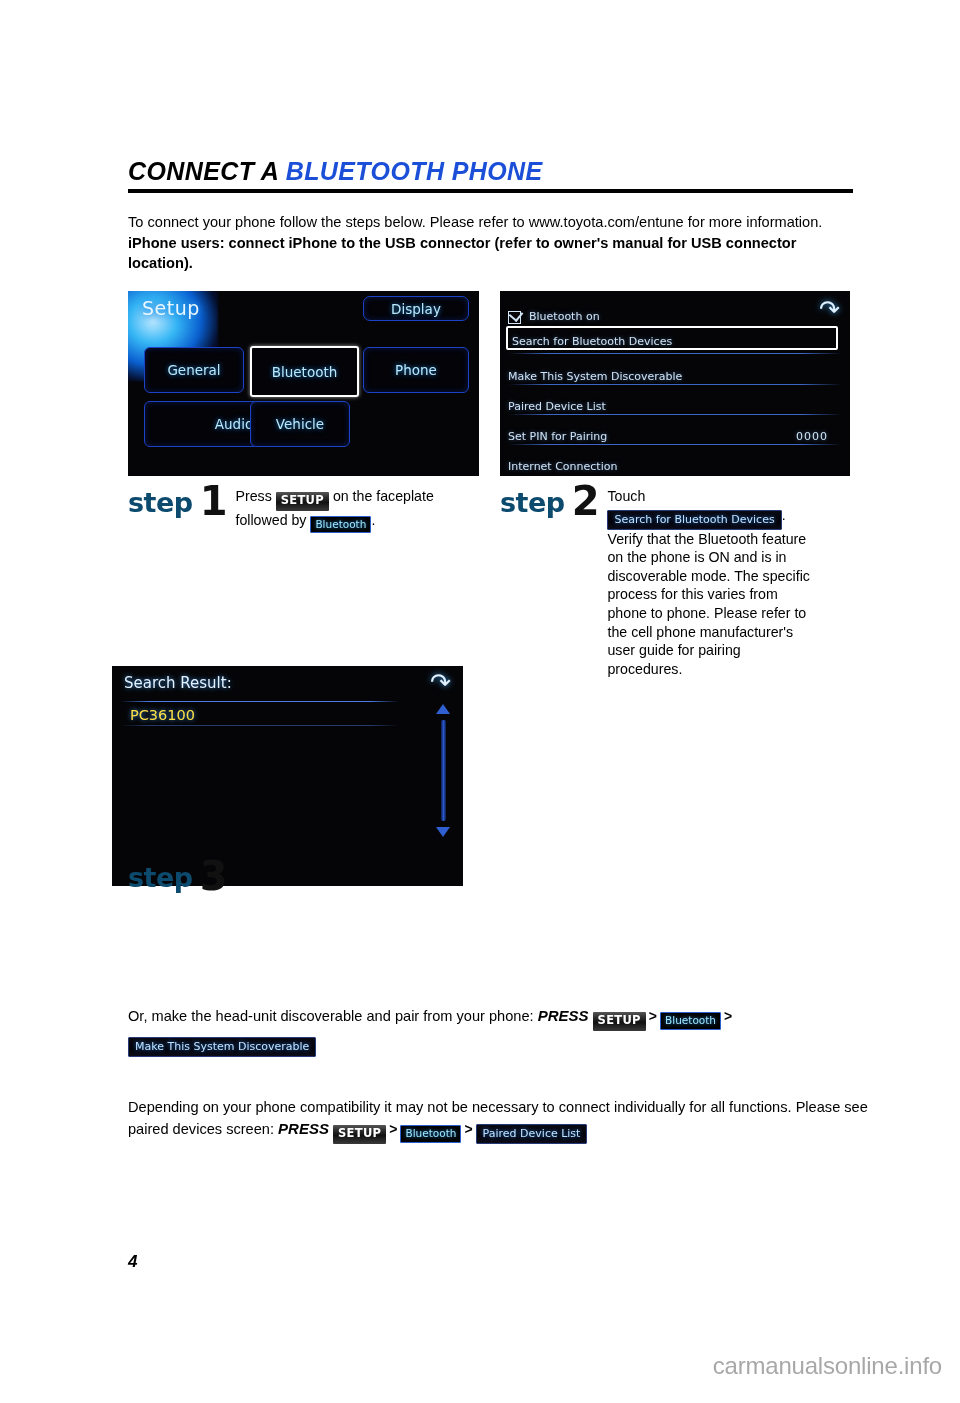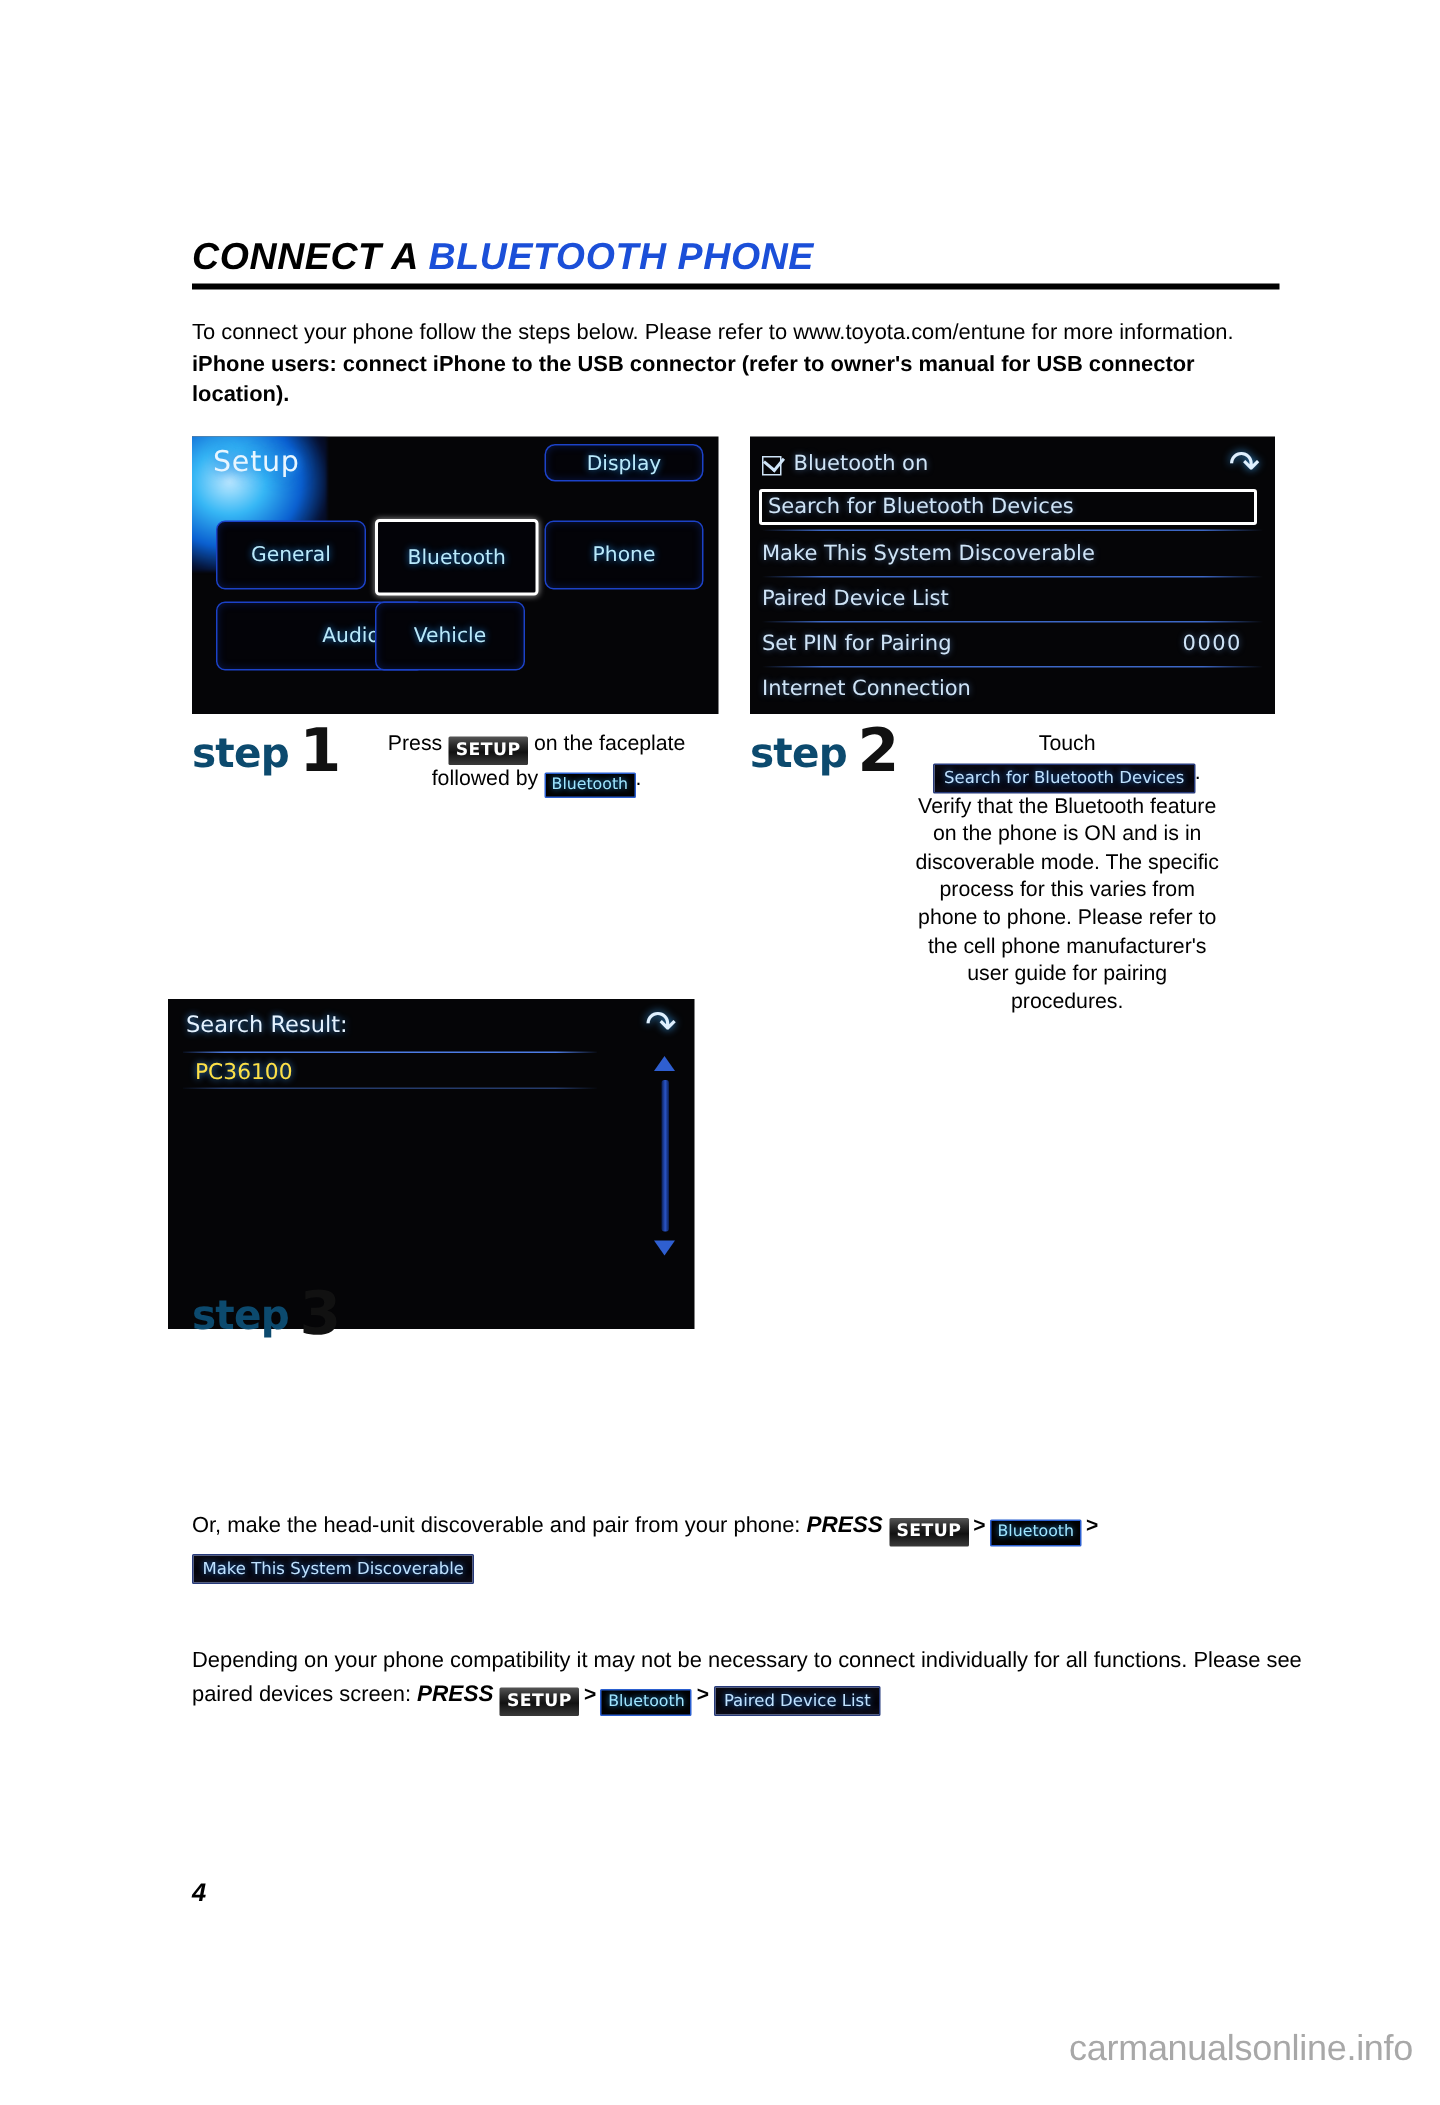--- a/index.html
+++ b/index.html
@@ -114,23 +114,23 @@
   .tile.audio    { left: 16px;  top: 110px; width: 98px; height: 44px; padding-left: 40px; }
   .tile.vehicle  { left: 122px; top: 110px; width: 98px; height: 44px; }
 
   
   .bt-row {
     position: absolute;
     left: 8px;
     width: 334px;
     height: 28px;
     display: flex;
-    align-items: center;
+    align-items: flex-end;
     color: #cfe4f7;
-    font-size: 14px;
+    font-size: 11px;
     text-shadow: 0 0 4px rgba(120,180,255,0.5);
   }
   .bt-row .val { margin-left: auto; margin-right: 14px; letter-spacing: 1px; }
   .bt-row.hl {
     border: 2px solid #ffffff;
     border-radius: 2px;
     left: 6px;
     width: 332px;
     height: 24px;
     padding-left: 4px;
@@ -227,21 +227,20 @@
     line-height: 34px;
   }
   .step-head {
     display: flex;
     align-items: flex-end;
     gap: 7px;
   }
   .step-text {
     font-size: 14.2px;
     line-height: 18.6px;
-    text-align: center;
   }
 
   
   .badge {
     display: inline-block;
     vertical-align: -3px;
     font-family: "DejaVu Sans", sans-serif;
     line-height: 1;
     white-space: nowrap;
   }

